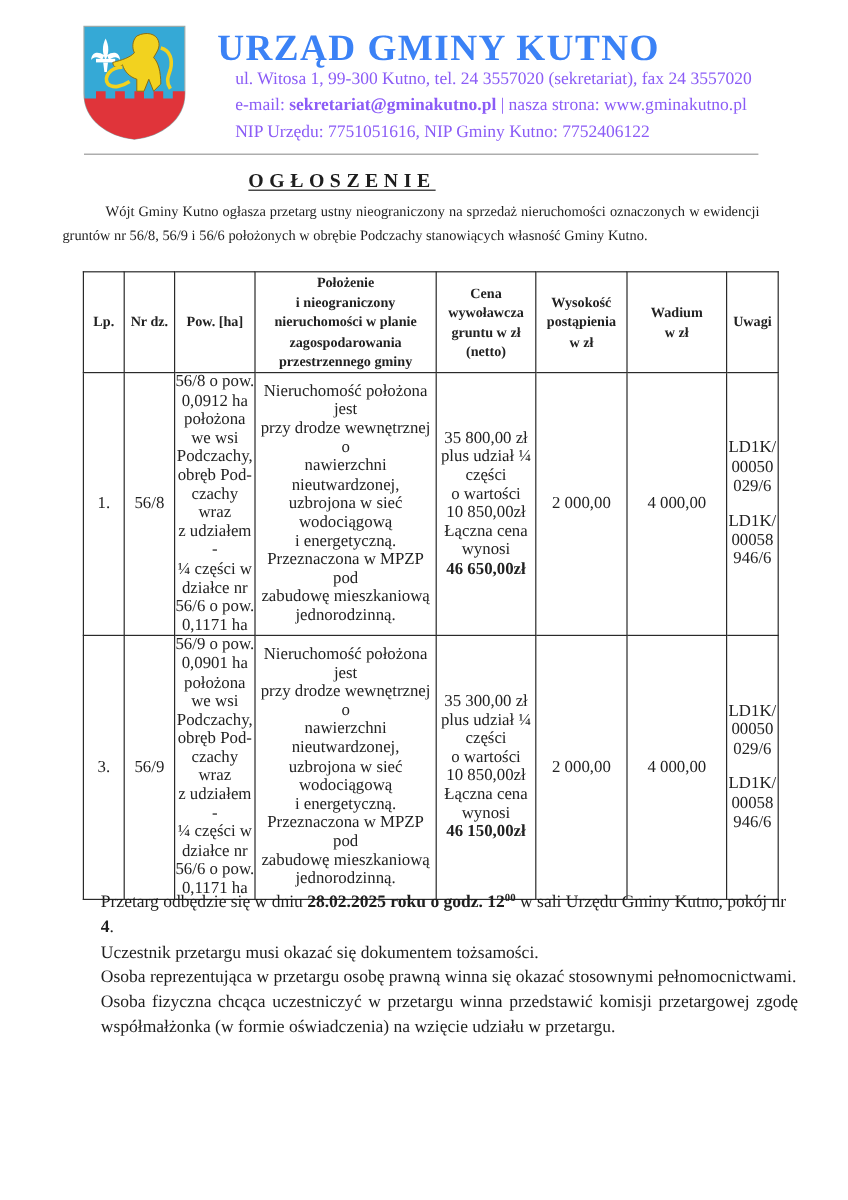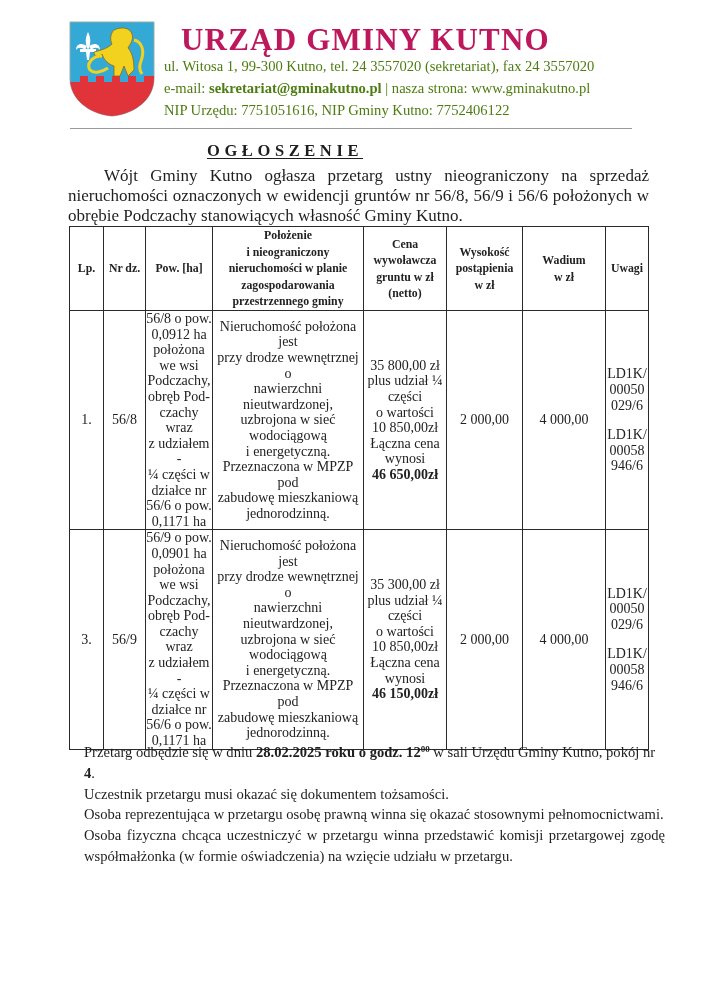--- a/index.html
+++ b/index.html
@@ -5,35 +5,35 @@
   html, body { margin: 0; padding: 0; background: #ffffff; }
   body {
     width: 707px; height: 1000px; position: relative; overflow: hidden;
     font-family: "Liberation Serif", "DejaVu Serif", serif; color: #1e1e1e;
   }
   .abs { position: absolute; }
   
   #crest { left: 68px; top: 20px; width: 88px; height: 98px; }
   #org-name {
     left: 181px; top: 23px; font-size: 31px; font-weight: bold; letter-spacing: 1.2px;
-    color: #be185d; white-space: nowrap; line-height: 34px;
-  }
-  .head-line { left: 164px; font-size: 14.6px; white-space: nowrap; line-height: 18px; color: #4d7c0f; font-family: Liberation Serif, serif; }
+    color: #3b82f6; white-space: nowrap; line-height: 34px;
+  }
+  .head-line { left: 196px; font-size: 14.6px; white-space: nowrap; line-height: 18px; color: #8b5cf6; font-family: Liberation Serif, serif; }
   #head-addr { top: 57px; }
   #head-mail { top: 79px; }
   #head-nip { top: 101px; }
   #head-rule { left: 70px; top: 128px; width: 562px; height: 0; border-top: 1.2px solid #9a9a9a; }
 
   #title {
     left: 0; width: 570px; top: 141px; text-align: center;
     font-size: 16.5px; font-weight: bold; letter-spacing: 4.6px; line-height: 20px;
   }
   #title span { text-decoration: underline; text-underline-offset: 2px; }
 
-  #intro { left: 68px; top: 166px; width: 581px; font-size: 17px; line-height: 20px; text-align: justify; }
+  #intro { left: 52px; top: 166px; width: 581px; font-size: 12px; line-height: 20px; text-align: justify; }
   #intro .p { text-indent: 36px; }
 
   
   #table-wrap { left: 69px; top: 226px; }
   table { border-collapse: collapse; table-layout: fixed; }
   td, th {
     border: 1.2px solid #2a2a2a; padding: 0; text-align: center; vertical-align: middle;
     font-size: 14px; line-height: 15.6px; color: #222;
   }
   th { font-weight: bold; font-size: 11.8px; line-height: 16.5px; }

